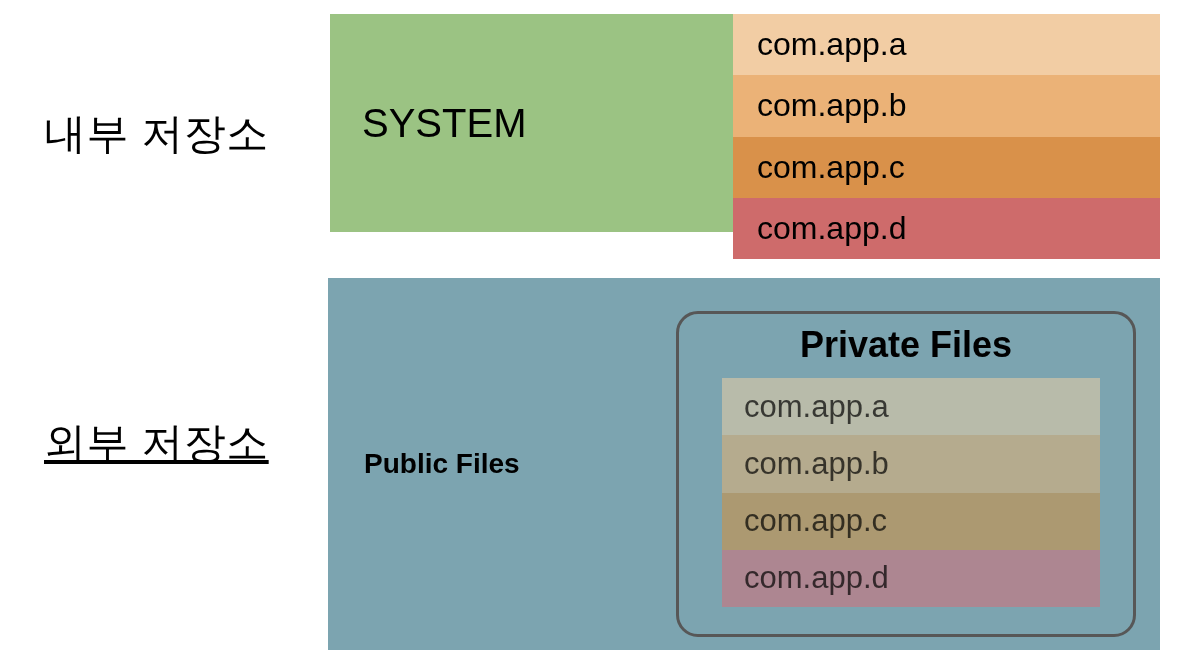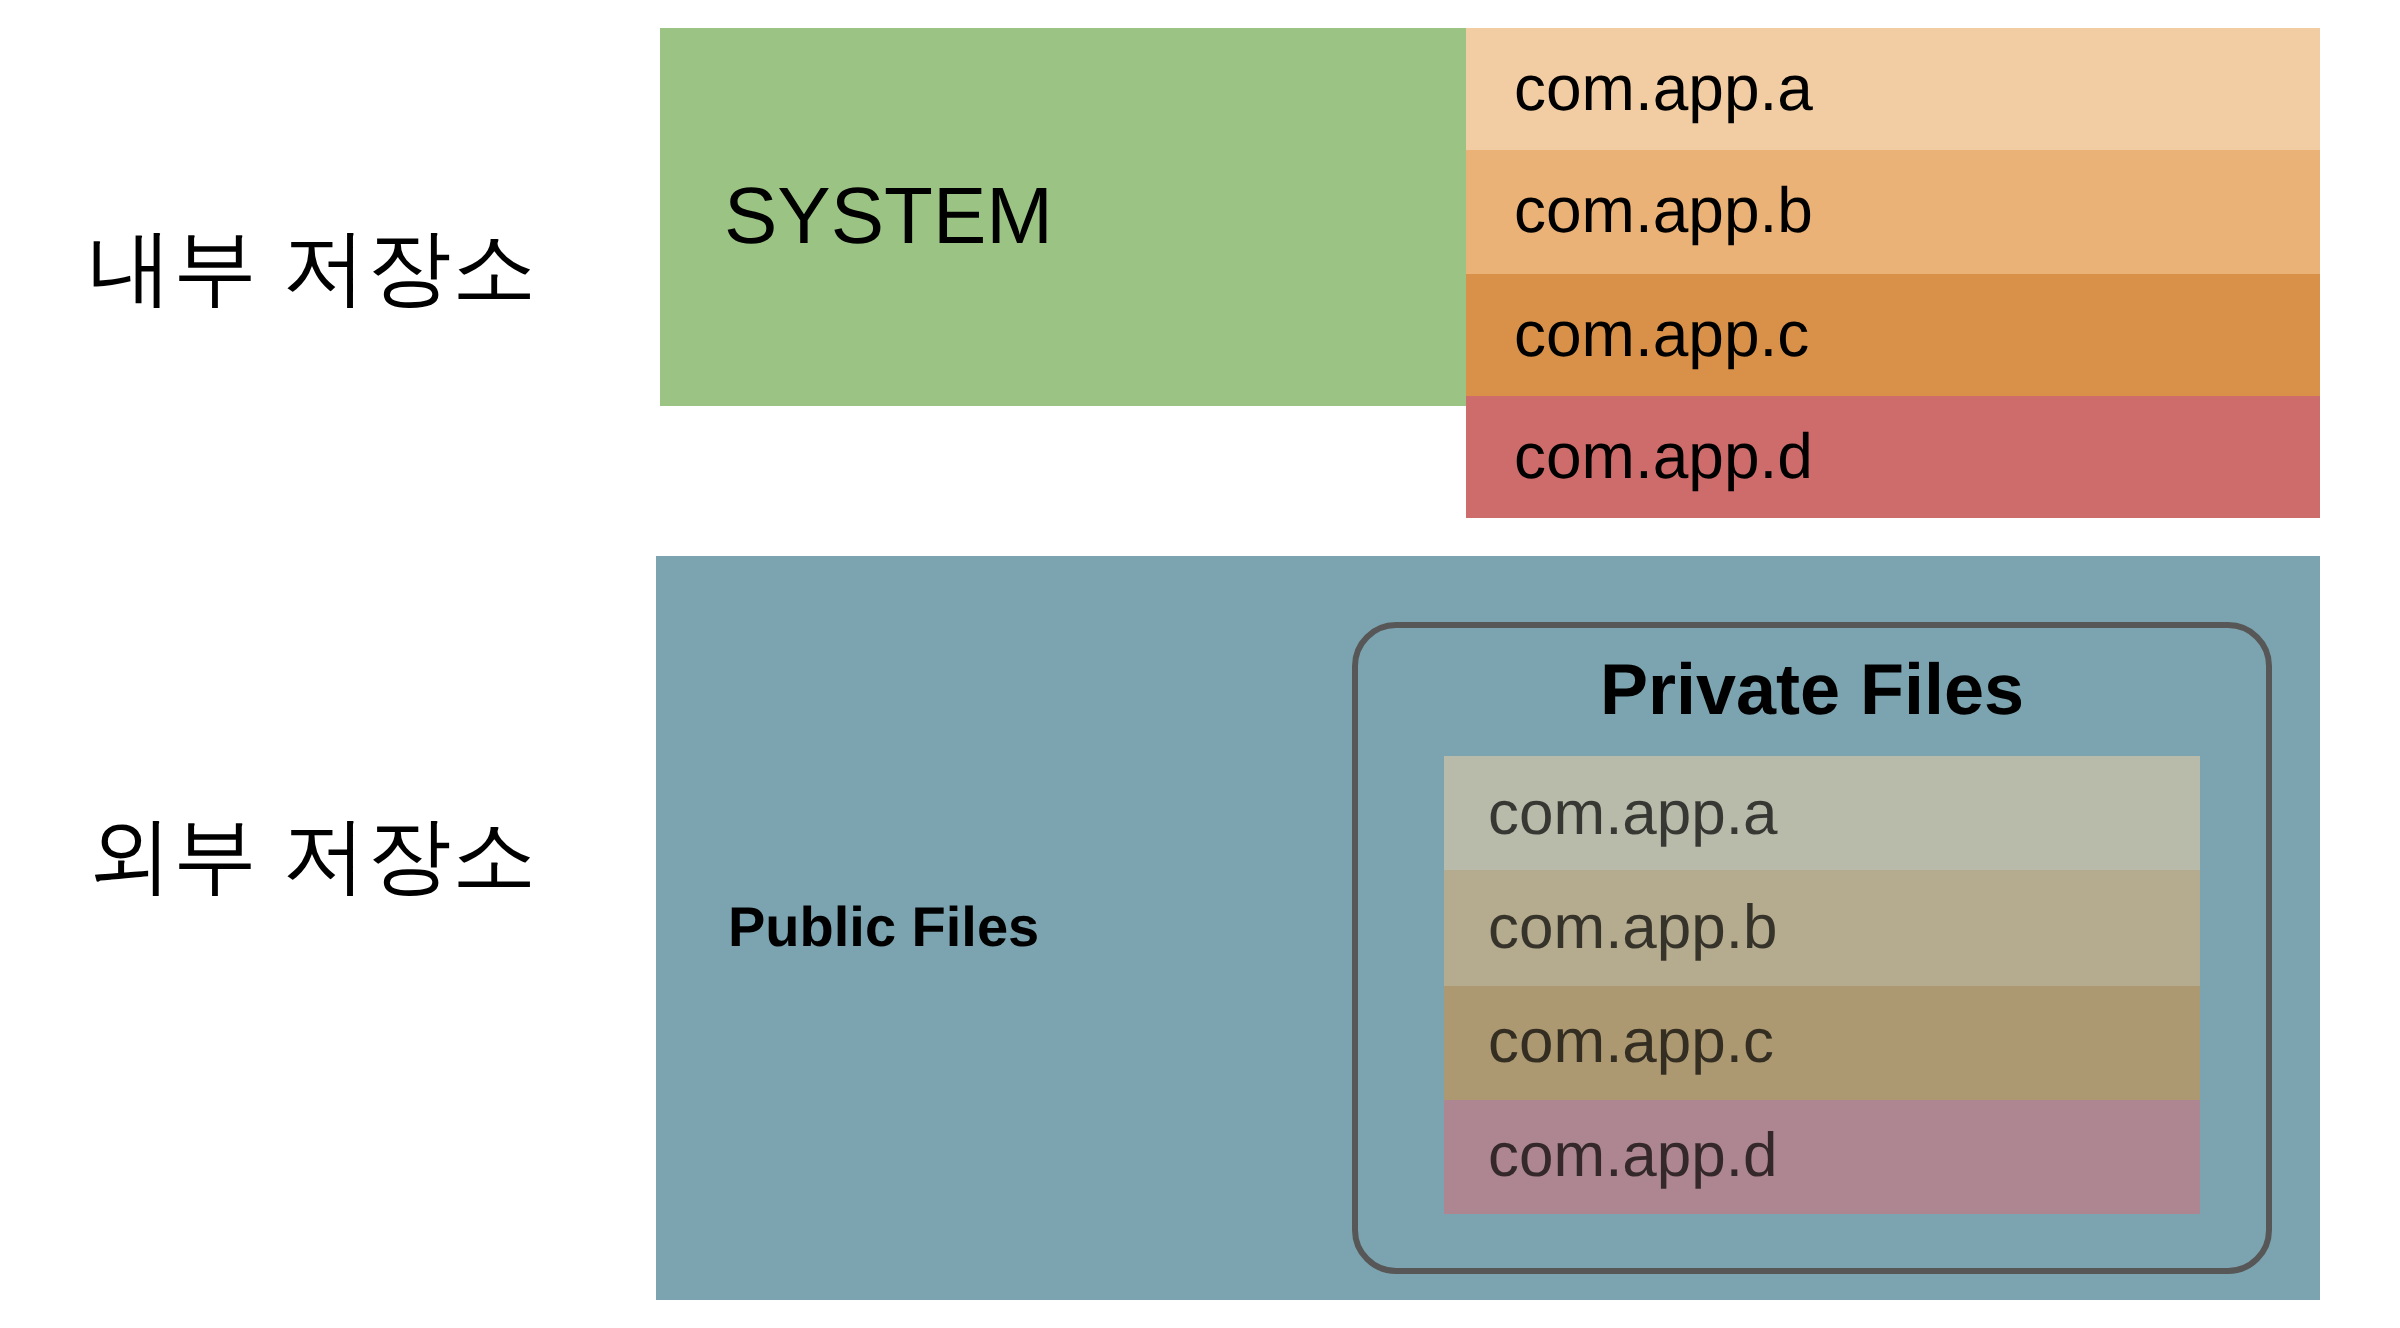--- a/index.html
+++ b/index.html
@@ -21,36 +21,36 @@
     left: 30px;
     width: 280px;
     color: #000000;
     font-size: 42px;
     font-weight: 400;
     letter-spacing: 0.5px;
     white-space: nowrap;
     margin-left: 14px;
   }
   #label-internal { top: 106px; }
-  #label-external { top: 400px; }
+  #label-external { top: 415px; text-decoration: underline; }
 
   
   #internal-storage {
     position: absolute;
     left: 330px;
     top: 14px;
     width: 830px;
     height: 245px;
   }
   #system-block {
     position: absolute;
     left: 0;
     top: 0;
     width: 403px;
-    height: 189px;
+    height: 218px;
     background: #9BC383;
   }
   #system-label {
     position: absolute;
     left: 32px;
     top: 50%;
     transform: translateY(-50%);
     font-size: 40px;
     font-weight: 400;
     color: #000000;

